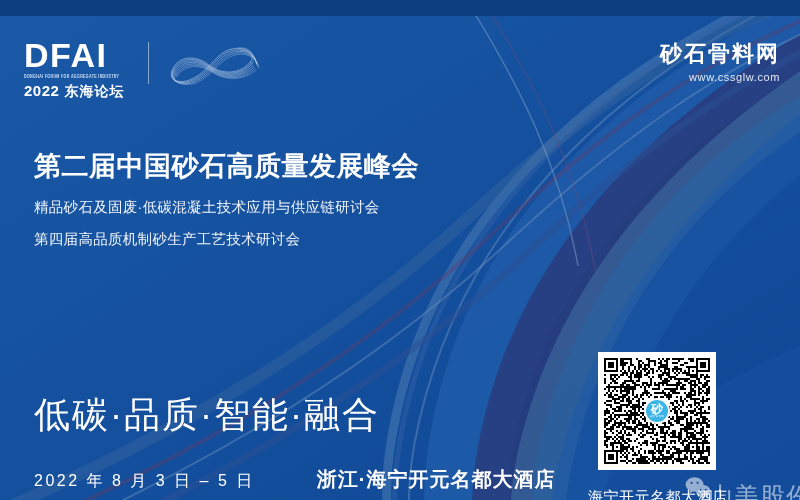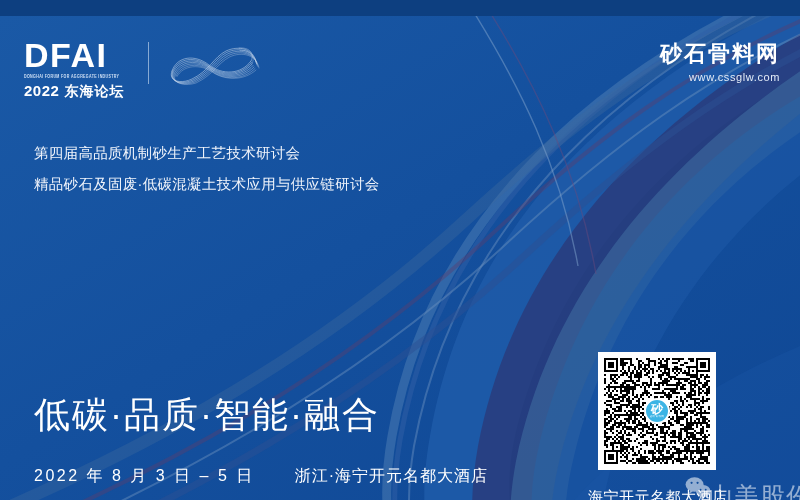--- a/index.html
+++ b/index.html
@@ -71,24 +71,24 @@
   }
 
   .slogan{
     position:absolute; left:34px; top:375px; z-index:5;
     font-size:36px; font-weight:400; color:#ffffff;
     letter-spacing:2px; white-space:nowrap;
   }
 
   .footline{
     position:absolute; left:34px; top:450px; z-index:5;
-    display:flex; align-items:baseline; gap:40px; white-space:nowrap;
+    display:flex; align-items:baseline; gap:62px; white-space:nowrap;
   }
   .foot-date{ font-size:16px; color:#ffffff; letter-spacing:2.5px; font-weight:400; }
-  .foot-venue{ font-size:16px; color:#ffffff; letter-spacing:1px; font-weight:400; }
+  .foot-venue{ font-size:20px; color:#ffffff; letter-spacing:1px; font-weight:700; }
 
   
   .qr-zone{ position:absolute; left:588px; top:336px; width:210px; z-index:6; }
   .qr-card{
     width:118px; height:118px; background:#ffffff; padding:6px;
     margin-left:10px; position:relative;
   }
   .qr-canvas{ width:106px; height:106px; display:block; }
   .qr-logo{
     position:absolute; left:50%; top:50%; transform:translate(-50%,-50%);
@@ -195,24 +195,25 @@
     </svg>
 
     <div class="brand-block">
       <div class="brand-cn">砂石骨料网</div>
       <div class="brand-url">www.cssglw.com</div>
     </div>
   </div>
 
   <div class="copy">
 
+    <div class="title-sub">第二届中国砂石高质量发展峰会</div>
 
     <div class="session-list">
+      <div class="session">精品砂石及固废·低碳混凝土技术应用与供应链研讨会</div>
       <div class="session">第四届高品质机制砂生产工艺技术研讨会</div>
-      <div class="session">精品砂石及固废·低碳混凝土技术应用与供应链研讨会</div>
     </div>
   </div>
 
   <div class="slogan">低碳·品质·智能·融合</div>
 
   <div class="footline">
     <span class="foot-date">2022 年 8 月 3 日 – 5 日</span>
     <span class="foot-venue">浙江·海宁开元名都大酒店</span>
   </div>
 

